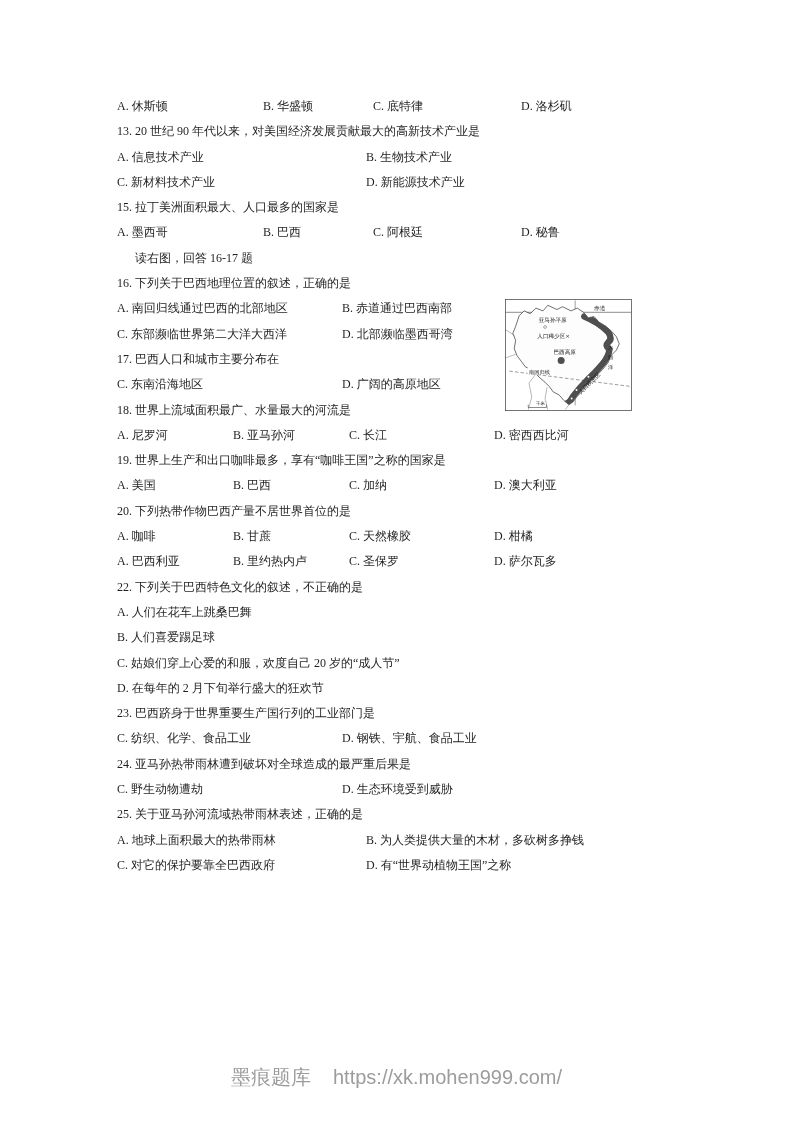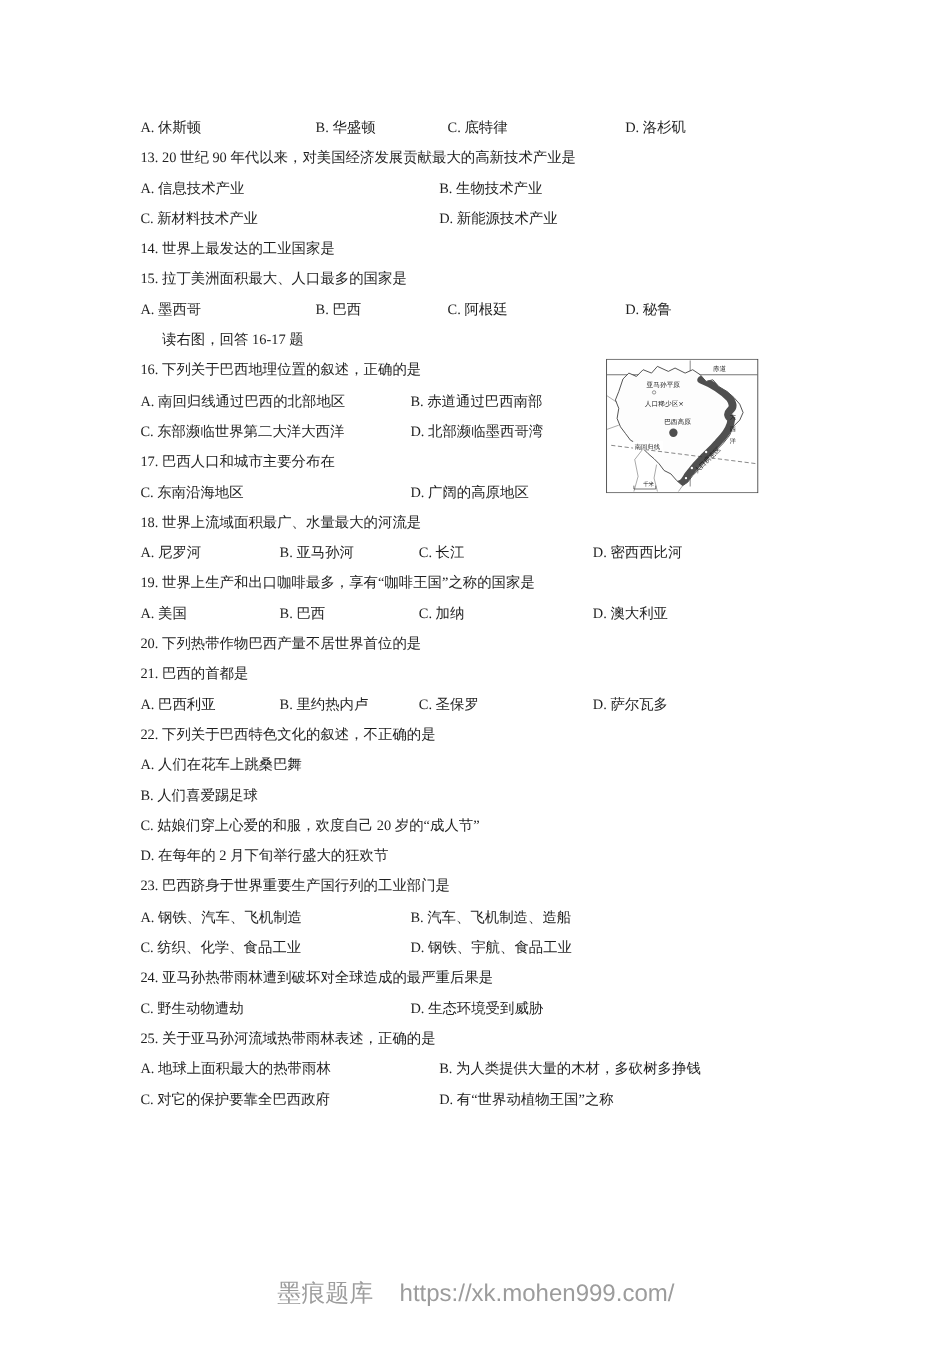--- a/index.html
+++ b/index.html
@@ -36,21 +36,20 @@
   <div class="line">13. 20 世纪 90 年代以来，对美国经济发展贡献最大的高新技术产业是</div>
   <div class="line">
     <span class="o w246">A. 信息技术产业</span>
     <span class="o">B. 生物技术产业</span>
   </div>
   <div class="line">
     <span class="o w246">C. 新材料技术产业</span>
     <span class="o">D. 新能源技术产业</span>
   </div>
 
-  <div class="line">14. 世界上最发达的工业国家是</div>
 
   <div class="line">15. 拉丁美洲面积最大、人口最多的国家是</div>
   <div class="line">
     <span class="o a1">A. 墨西哥</span>
     <span class="o a2">B. 巴西</span>
     <span class="o a3">C. 阿根廷</span>
     <span class="o">D. 秘鲁</span>
   </div>
 
   <div class="line note">读右图，回答 16-17 题</div>
@@ -81,40 +80,41 @@
 
   <div class="line">19. 世界上生产和出口咖啡最多，享有“咖啡王国”之称的国家是</div>
   <div class="line">
     <span class="o b1">A. 美国</span>
     <span class="o b2">B. 巴西</span>
     <span class="o b3">C. 加纳</span>
     <span class="o">D. 澳大利亚</span>
   </div>
 
   <div class="line">20. 下列热带作物巴西产量不居世界首位的是</div>
-
-  <div class="line">21. 巴西的首都是</div>
+  <div class="line">
+    <span class="o b1">A. 咖啡</span>
+    <span class="o b2">B. 甘蔗</span>
+    <span class="o b3">C. 天然橡胶</span>
+    <span class="o">D. 柑橘</span>
+  </div>
+
   <div class="line">
     <span class="o b1">A. 巴西利亚</span>
     <span class="o b2">B. 里约热内卢</span>
     <span class="o b3">C. 圣保罗</span>
     <span class="o">D. 萨尔瓦多</span>
   </div>
 
   <div class="line">22. 下列关于巴西特色文化的叙述，不正确的是</div>
   <div class="line">A. 人们在花车上跳桑巴舞</div>
   <div class="line">B. 人们喜爱踢足球</div>
   <div class="line">C. 姑娘们穿上心爱的和服，欢度自己 20 岁的“成人节”</div>
   <div class="line">D. 在每年的 2 月下旬举行盛大的狂欢节</div>
 
   <div class="line">23. 巴西跻身于世界重要生产国行列的工业部门是</div>
-  <div class="line">
-    <span class="o w222">A. 钢铁、汽车、飞机制造</span>
-    <span class="o">B. 汽车、飞机制造、造船</span>
-  </div>
   <div class="line">
     <span class="o w222">C. 纺织、化学、食品工业</span>
     <span class="o">D. 钢铁、宇航、食品工业</span>
   </div>
 
   <div class="line">24. 亚马孙热带雨林遭到破坏对全球造成的最严重后果是</div>
   <div class="line">
     <span class="o w222">C. 野生动物遭劫</span>
     <span class="o">D. 生态环境受到威胁</span>
   </div>

